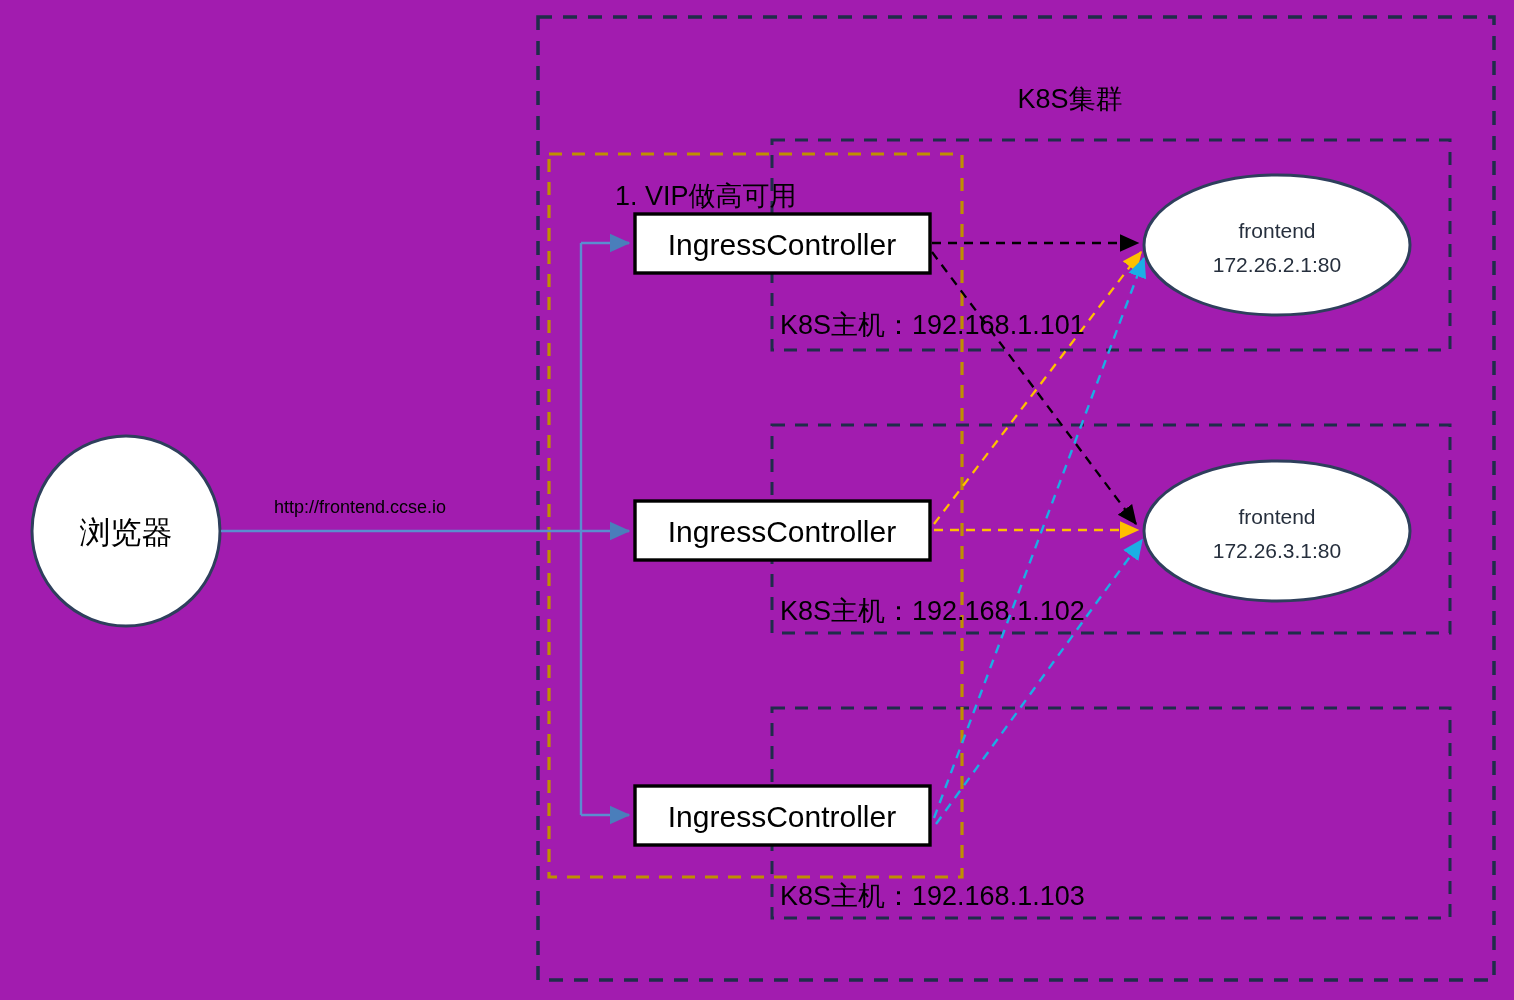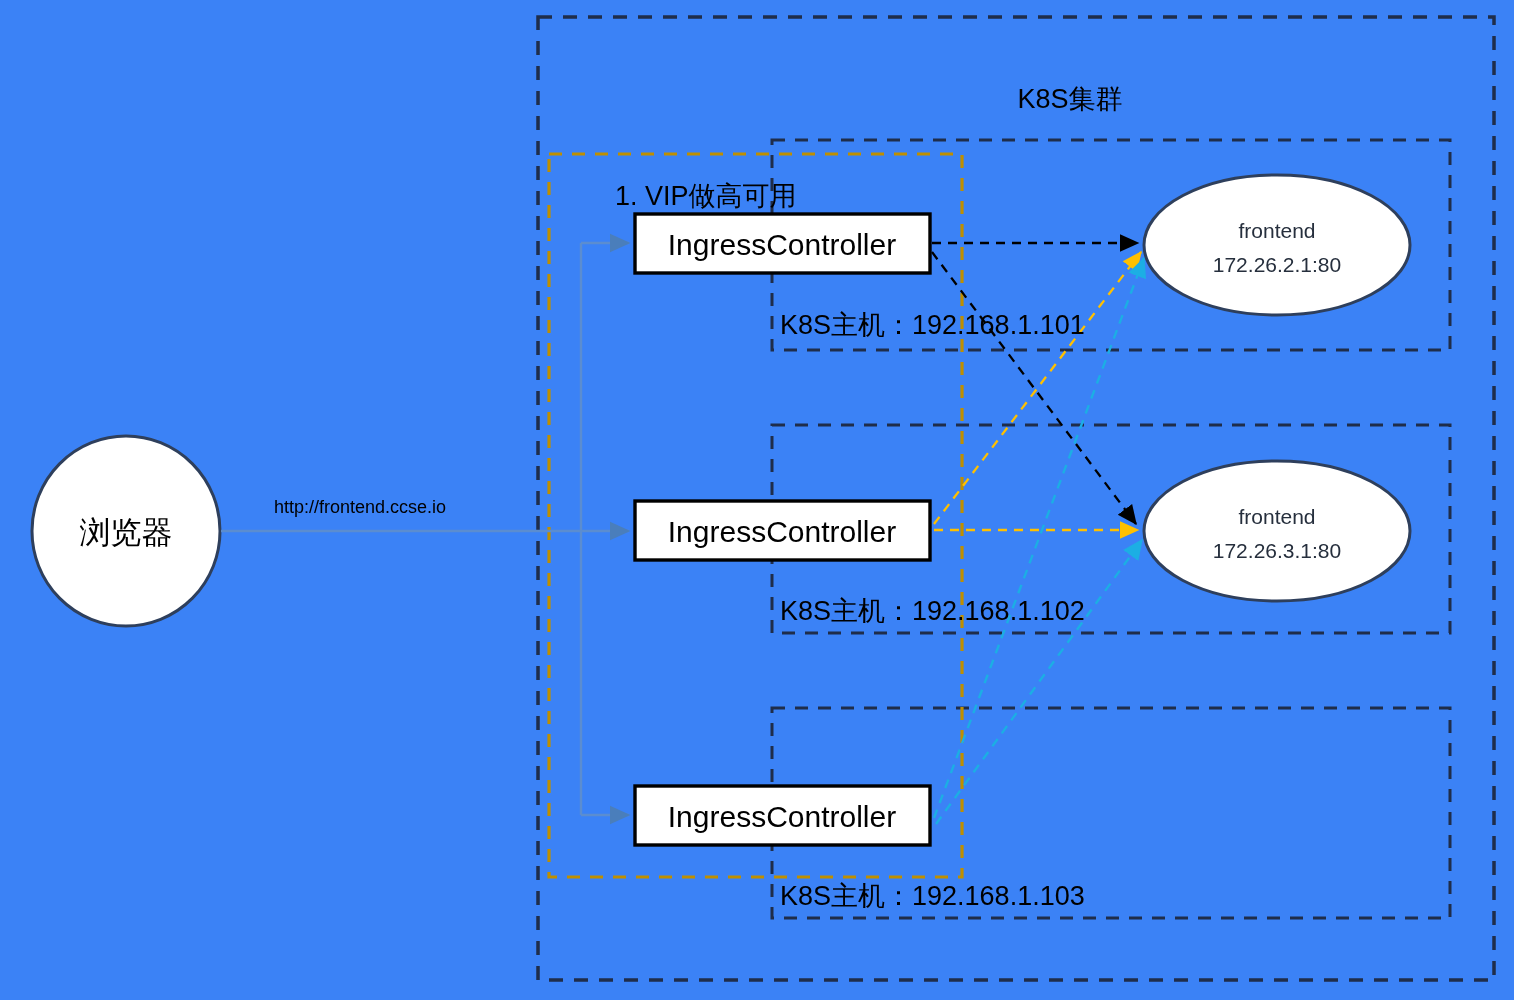--- a/index.html
+++ b/index.html
@@ -1,18 +1,18 @@
 <!DOCTYPE html>
 <html><head>
 <meta charset="utf-8">
 <style>
   html,body{margin:0;padding:0;background:#ffffff;}
   body{width:1514px;height:1000px;overflow:hidden;
        font-family:"Liberation Sans","DejaVu Sans",sans-serif;}
-  #stage{position:relative;width:1514px;height:1000px;background:#3b82f6;}
+  #stage{position:relative;width:1514px;height:1000px;background:#a21caf;}
   svg{position:absolute;top:0;left:0;width:1514px;height:1000px;}
   text{font-family:"Liberation Sans","DejaVu Sans",sans-serif;fill:#000;}
   .cluster-title{font-size:27px;}
   .vip-note{font-size:27px;}
   .ic-label{font-size:30px;}
   .host-label{font-size:27px;}
   .ep-label{font-size:21px;fill:#262f3d;}
   .browser-label{font-size:31px;}
   .url-label{font-size:18px;}
 </style>

